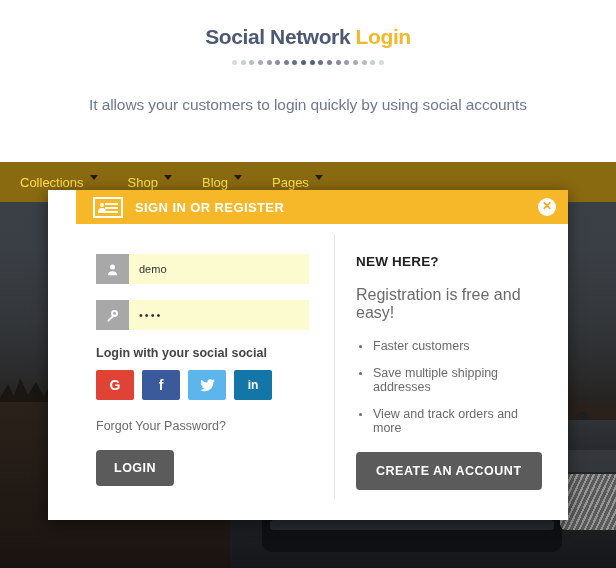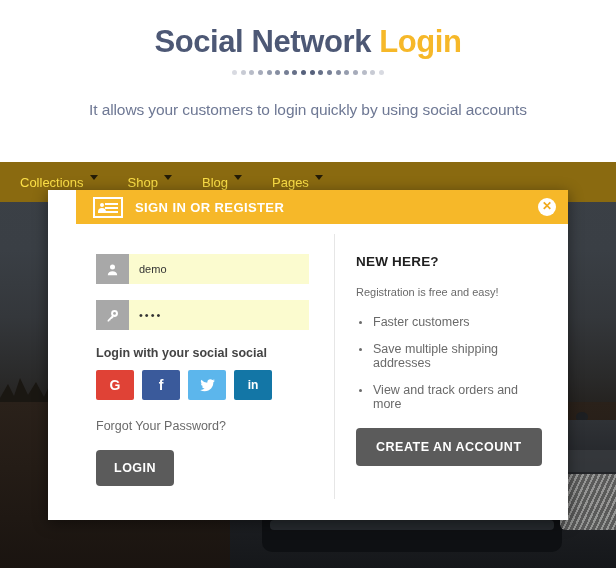--- a/index.html
+++ b/index.html
@@ -18,21 +18,21 @@
 
   
   .promo {
     height: 162px;
     background: #ffffff;
     text-align: center;
     padding-top: 26px;
   }
 
   .promo-title {
-    font-size: 31px;
+    font-size: 21px;
     font-weight: bold;
     letter-spacing: -0.4px;
     color: #4d5875;
     line-height: 1.05;
   }
   .promo-title .accent { color: #f6b829; }
 
   .dot-row {
     margin: 9px auto 0;
     width: 152px;
@@ -43,21 +43,21 @@
   }
   .dot-row span {
     display: block;
     width: 5px;
     height: 5px;
     border-radius: 50%;
     background: #4d5875;
   }
 
   .promo-sub {
-    margin-top: 23px;
+    margin-top: 29px;
     font-size: 15.5px;
     color: #6e7894;
     letter-spacing: -0.1px;
   }
 
   
   .hero {
     position: absolute;
     left: 0;
     top: 162px;
@@ -389,21 +389,21 @@
 
   
   .new-here {
     font-size: 13.5px;
     font-weight: bold;
     color: #1f1f1f;
     letter-spacing: .2px;
   }
   .reg-note {
     margin-top: 17px;
-    font-size: 11px;
+    font-size: 16px;
     color: #6a6a6a;
   }
   .benefits {
     margin: 17px 0 0 3px;
     list-style: none;
   }
   .benefits li {
     position: relative;
     padding-left: 14px;
     font-size: 12.5px;

